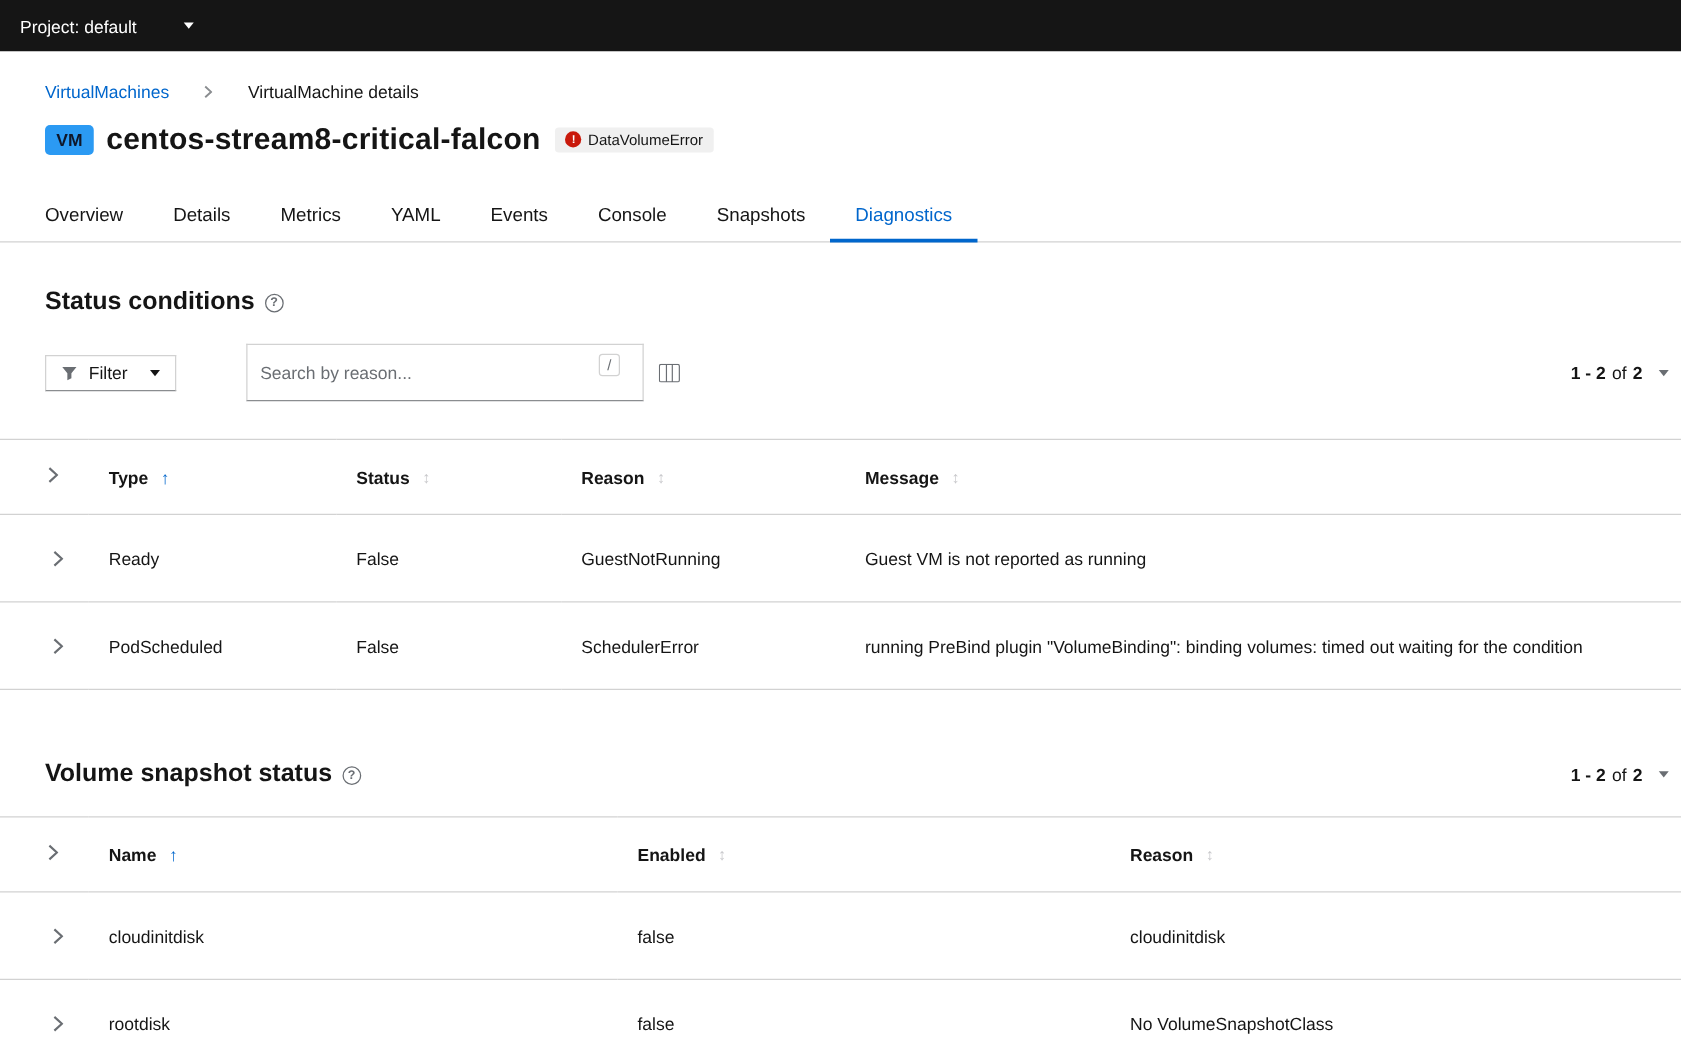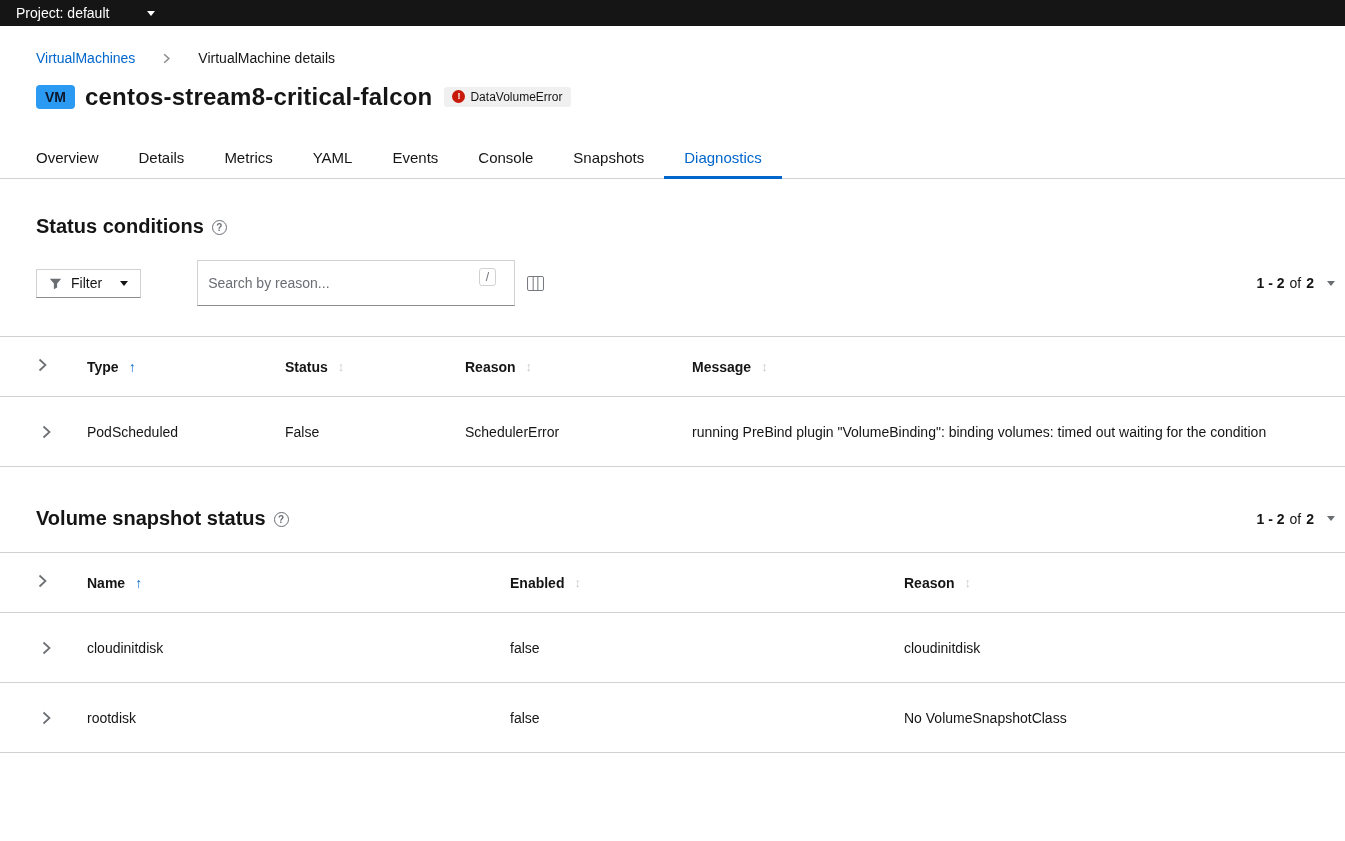--- a/index.html
+++ b/index.html
@@ -6,21 +6,21 @@
   html,body { margin:0; padding:0; }
   body {
     width:1345px; height:841px; overflow:hidden;
     background:#ffffff; color:#151515;
     font-family:"Liberation Sans","DejaVu Sans",sans-serif;
     font-size:14px;
   }
   button { font-family:inherit; background:none; border:none; padding:0; cursor:pointer; color:inherit; }
 
   
-  .masthead { height:26px; background:#151515; display:flex; align-items:center; padding:0 16px; }
+  .masthead { height:41px; background:#151515; display:flex; align-items:center; padding:0 16px; }
   .project-toggle { display:flex; align-items:center; color:#fff; font-size:14px; cursor:pointer; }
   .project-toggle .label { margin-right:38px; }
   .caret { display:inline-block; width:0; height:0; border-left:4px solid transparent; border-right:4px solid transparent; border-top:5px solid currentColor; }
   .caret-white { color:#ffffff; }
 
   
   .page-header { padding:24px 36px 0 36px; }
   .breadcrumb { display:flex; align-items:center; gap:28px; font-size:14px; }
   .crumb-link { color:#0066cc; text-decoration:none; cursor:pointer; }
   .crumb-current { color:#151515; }
@@ -62,21 +62,21 @@
   .table-1 { margin-top:30px; }
   .table-2 { margin-top:22px; }
   thead th { text-align:left; font-weight:700; font-size:14px; height:60px; padding:0 16px; vertical-align:middle; border-top:1px solid #d2d2d2; border-bottom:1px solid #d2d2d2; cursor:pointer; }
   tbody td { font-size:14px; height:70px; padding:0 16px; vertical-align:middle; border-bottom:1px solid #d2d2d2; }
   .expand-cell { padding-left:38px; }
   .th-inner { display:inline-flex; align-items:center; gap:10px; }
   .sort-active { color:#0066cc; font-size:14px; }
   .sort-idle { color:#c9c9cc; font-size:13px; }
   .expand-btn { display:inline-flex; align-items:center; padding:4px; }
 
-  .second-heading-row { display:flex; align-items:center; margin-top:40px; padding:0 8px 0 0; }
+  .second-heading-row { display:flex; align-items:center; margin-top:56px; padding:0 8px 0 0; }
   .second-heading-row .section-heading { margin-top:0; }
 </style>
 </head>
 <body>
 
 <header class="masthead">
   <div class="project-toggle">
     <span class="label">Project: default</span>
     <span class="caret caret-white"></span>
   </div>
@@ -197,20 +197,35 @@
       <tr>
         <td class="expand-cell">
           <button class="expand-btn">
             <span style="display:inline-flex;">
               <svg width="9" height="14" viewBox="0 0 9 14">
                   <path d="M1.5 1.5 L7.5 7 L1.5 12.5" fill="none" stroke="#6a6e73" stroke-width="1.7"></path>
                 </svg>
             </span>
           </button>
         </td>
+        <td>Ready</td>
+        <td>False</td>
+        <td>GuestNotRunning</td>
+        <td>Guest VM is not reported as running</td>
+      </tr>
+      <tr>
+        <td class="expand-cell">
+          <button class="expand-btn">
+            <span style="display:inline-flex;">
+              <svg width="9" height="14" viewBox="0 0 9 14">
+                  <path d="M1.5 1.5 L7.5 7 L1.5 12.5" fill="none" stroke="#6a6e73" stroke-width="1.7"></path>
+                </svg>
+            </span>
+          </button>
+        </td>
         <td>PodScheduled</td>
         <td>False</td>
         <td>SchedulerError</td>
         <td>running PreBind plugin "VolumeBinding": binding volumes: timed out waiting for the condition</td>
       </tr>
     </tbody>
   </table>
 </section>
 
 <section>

